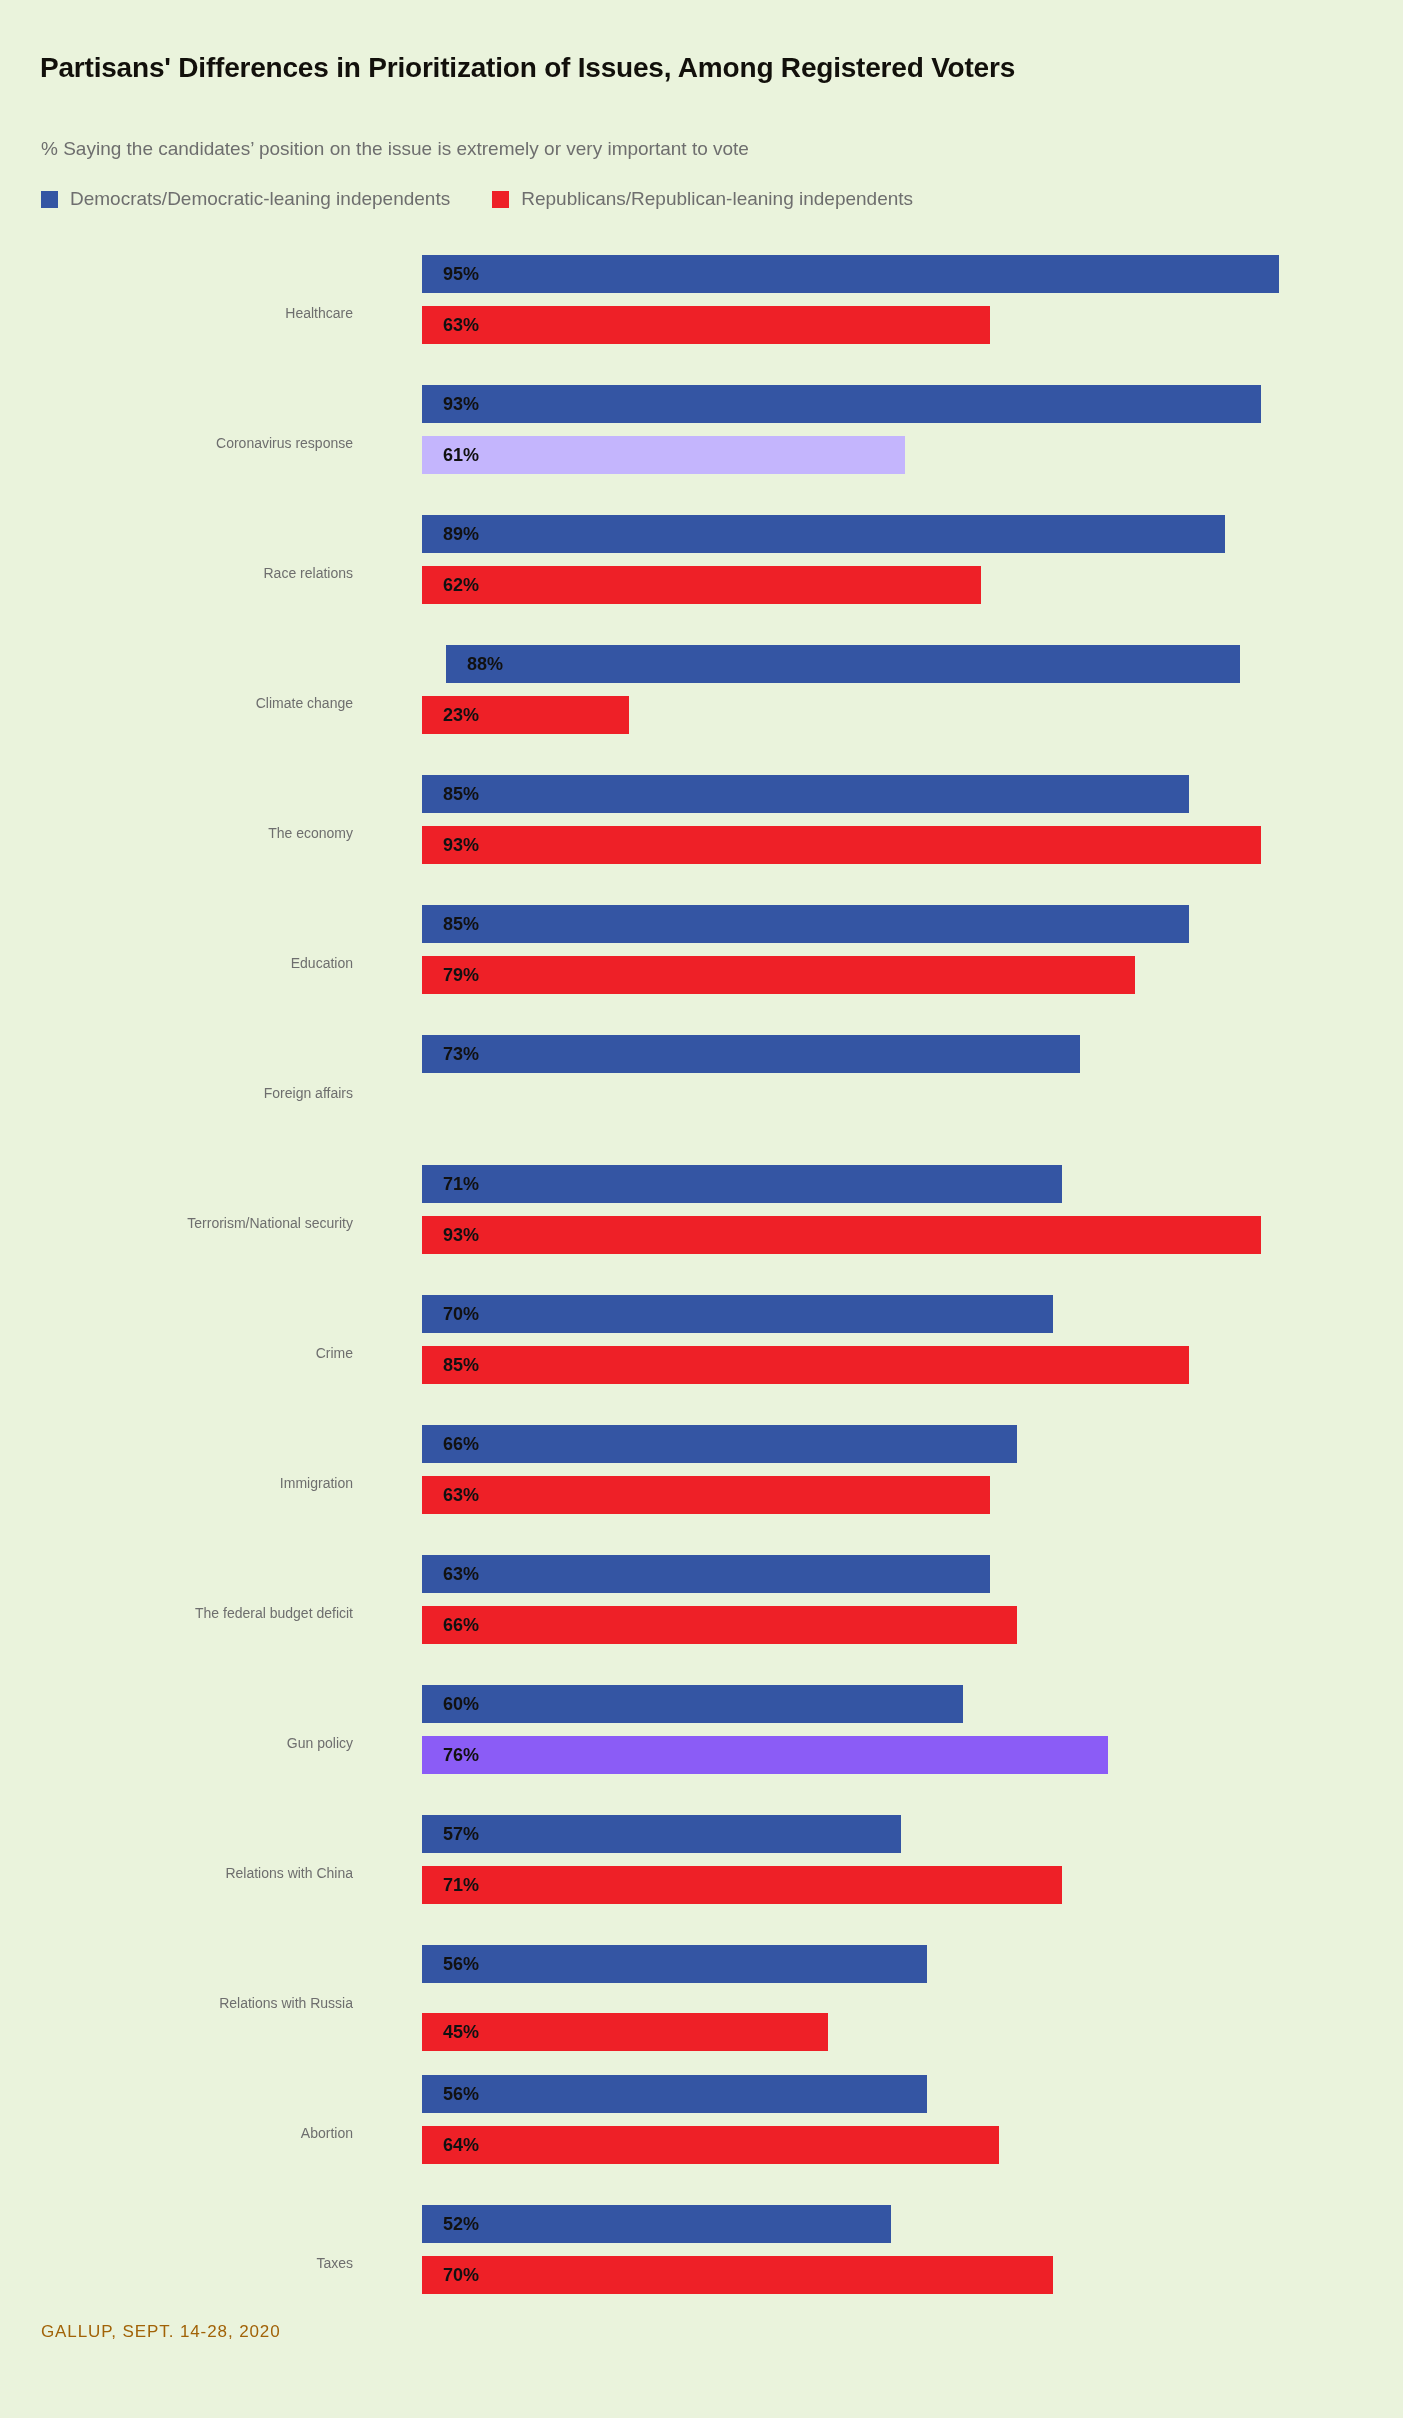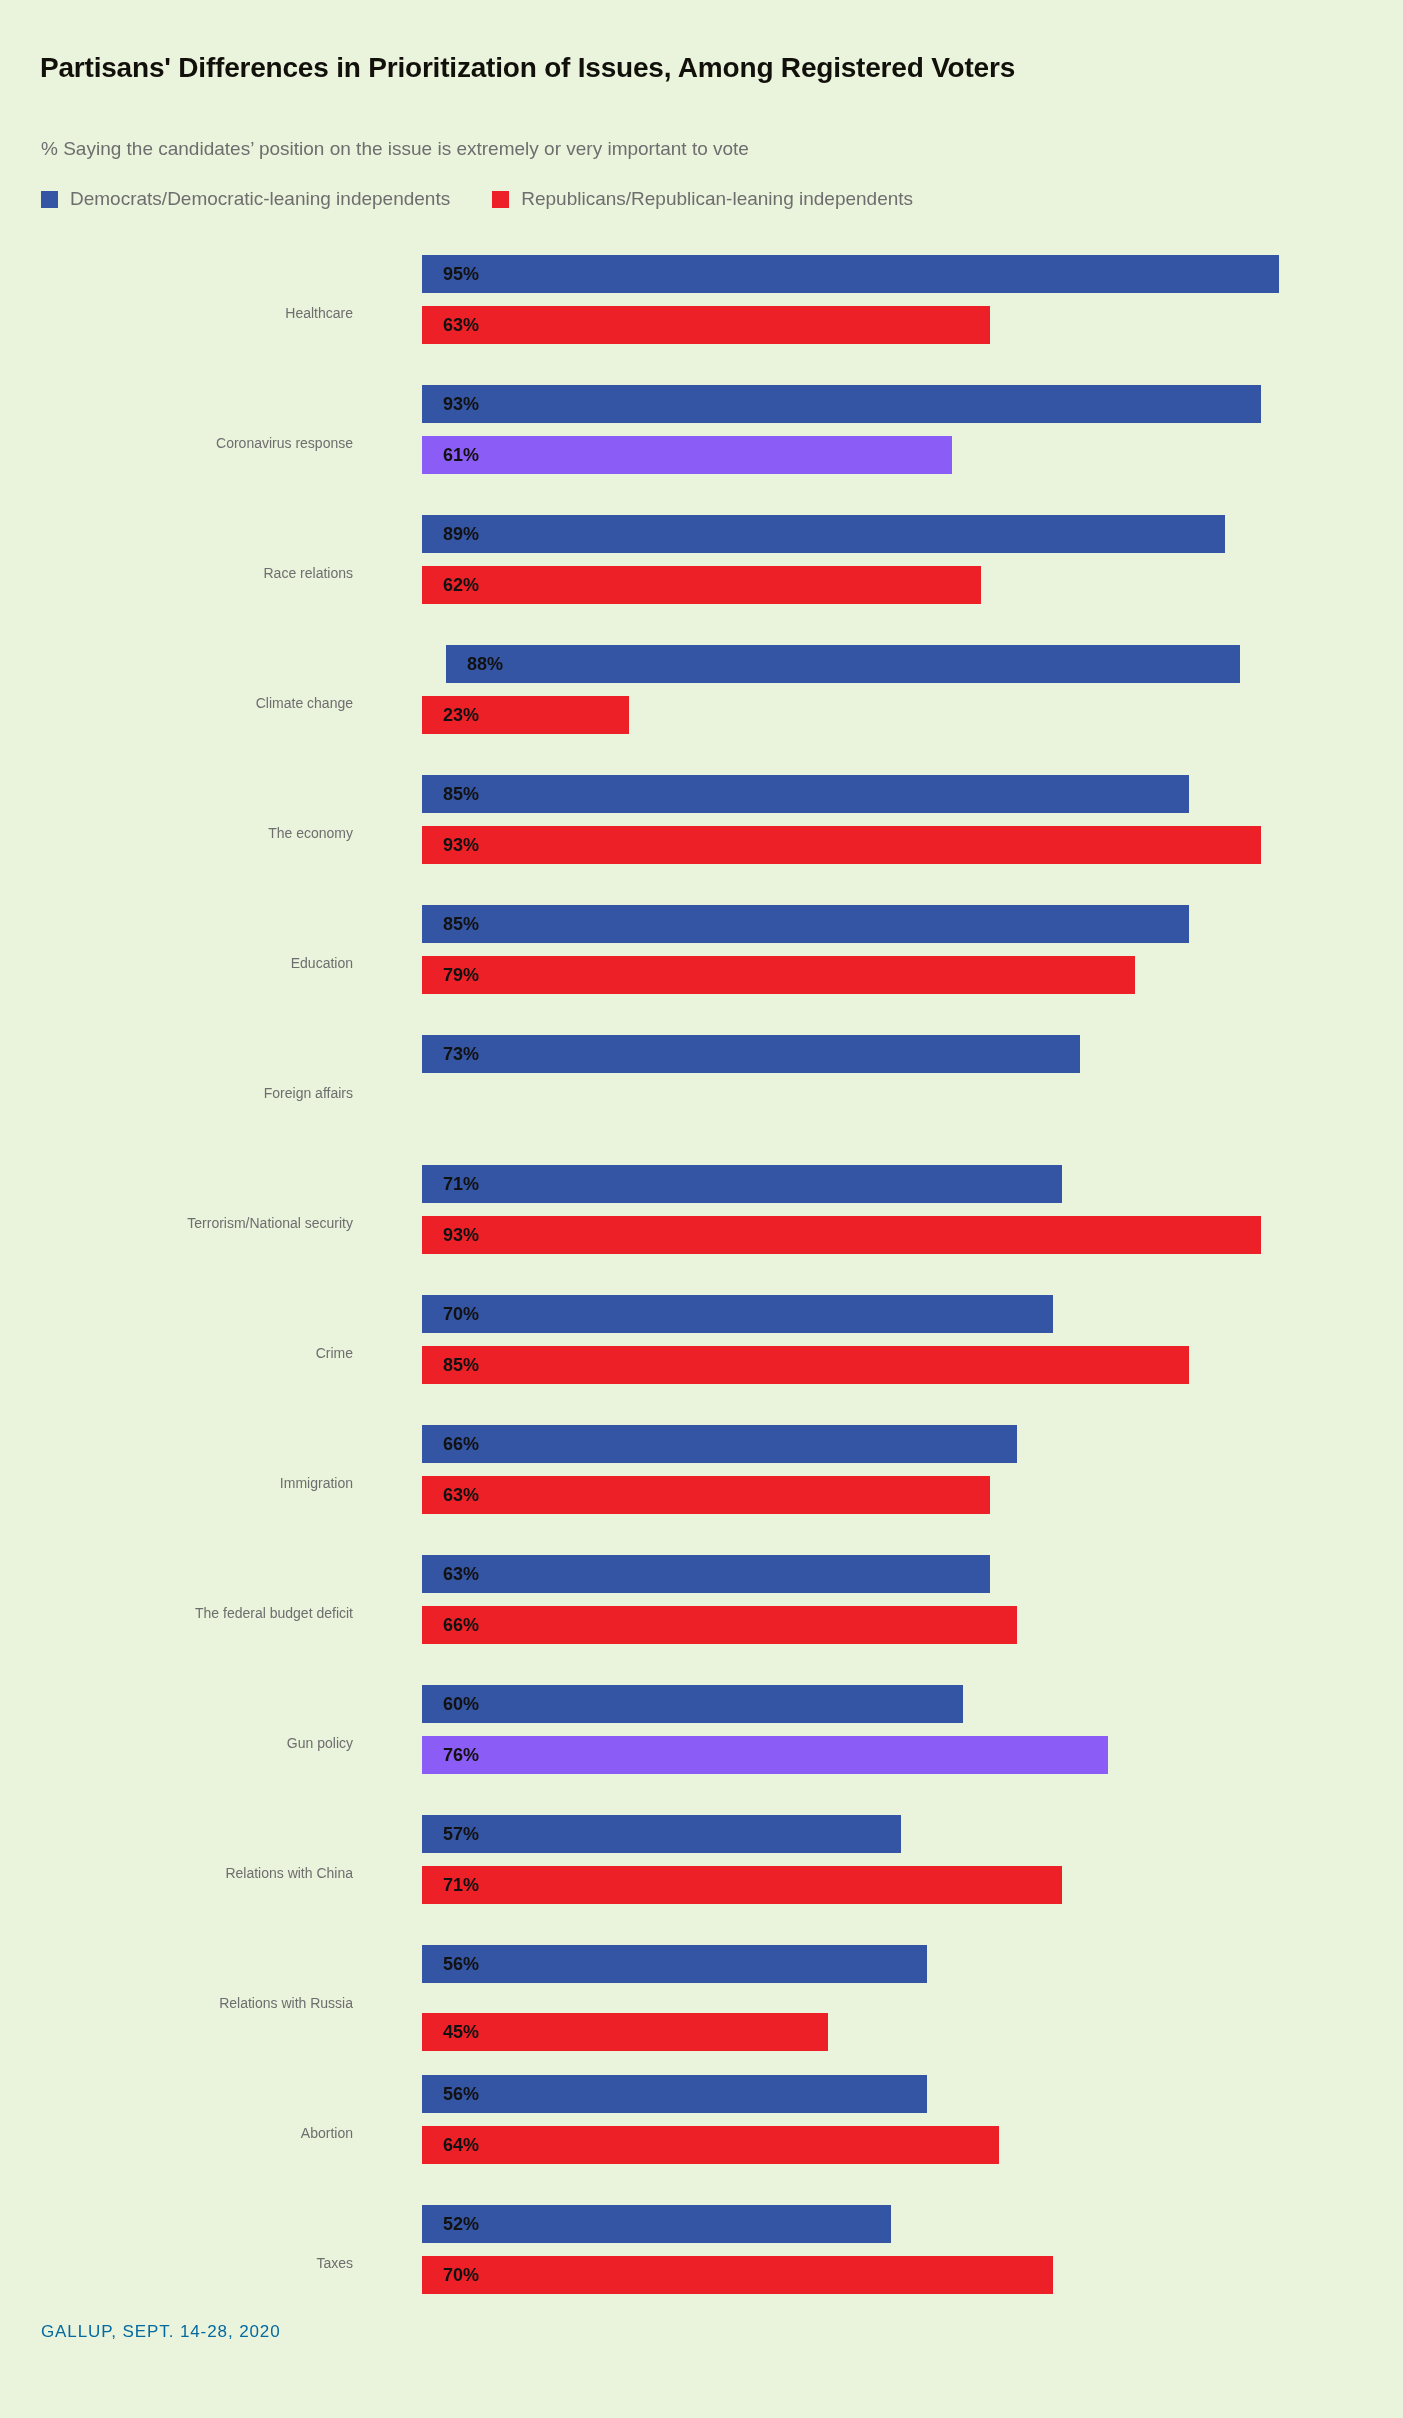--- a/index.html
+++ b/index.html
@@ -115,21 +115,21 @@
     padding-left: 21px;
     white-space: nowrap;
   }
 
   .source-note {
     position: absolute;
     left: 41px;
     top: 2322px;
     font-size: 17px;
     letter-spacing: 0.9px;
-    color: #0369a1;
+    color: #a16207;
     white-space: nowrap;
   }
 </style>
 </head>
 <body>
 
 <div class="canvas">
 
   <div class="chart-title">Partisans' Differences in Prioritization of Issues, Among Registered Voters</div>
 
@@ -161,21 +161,21 @@
         </div>
       </div>
       <div class="group">
         <div class="cat-label">Coronavirus response</div>
         <div class="bar-row dem">
           <div class="bar dem" style="width: 838.86px; background: rgb(52, 85, 163);">
             <span class="bar-value">93%</span>
           </div>
         </div>
         <div class="bar-row rep">
-          <div class="bar rep" style="width: 530px; background: #8b5cf6;">
+          <div class="bar rep" style="width: 483px; background: #c4b5fd;">
             <span class="bar-value">61%</span>
           </div>
         </div>
       </div>
       <div class="group">
         <div class="cat-label">Race relations</div>
         <div class="bar-row dem">
           <div class="bar dem" style="width: 802.78px; background: rgb(52, 85, 163);">
             <span class="bar-value">89%</span>
           </div>

